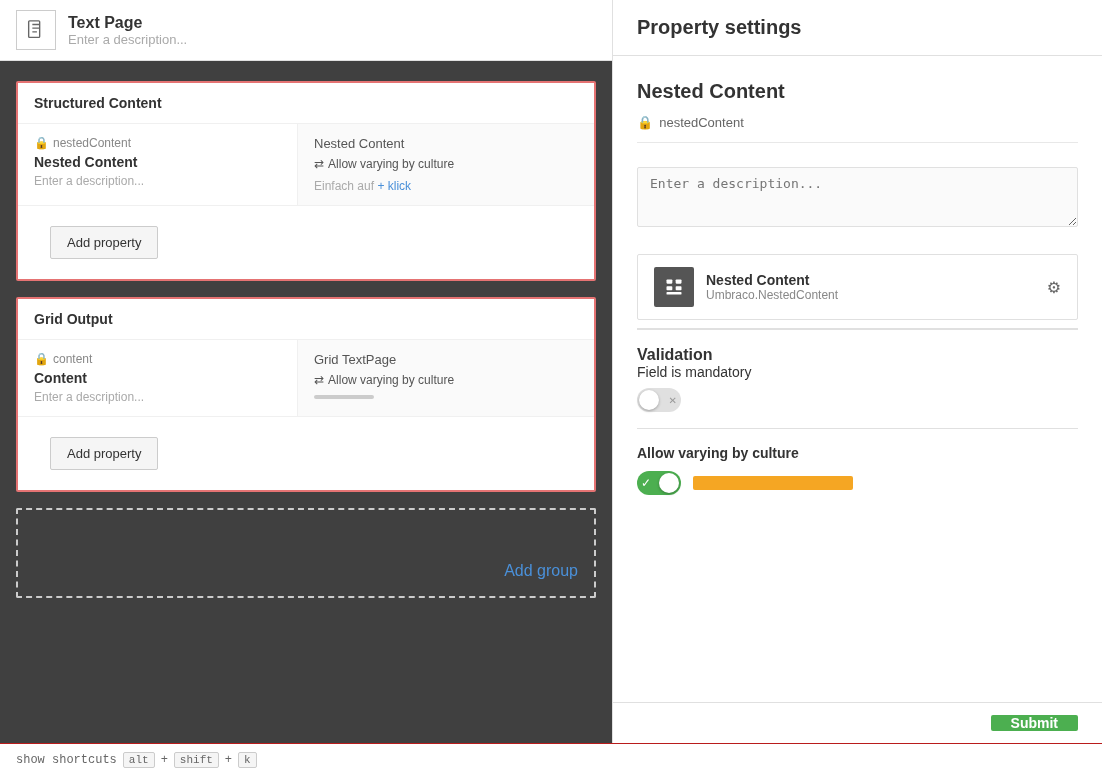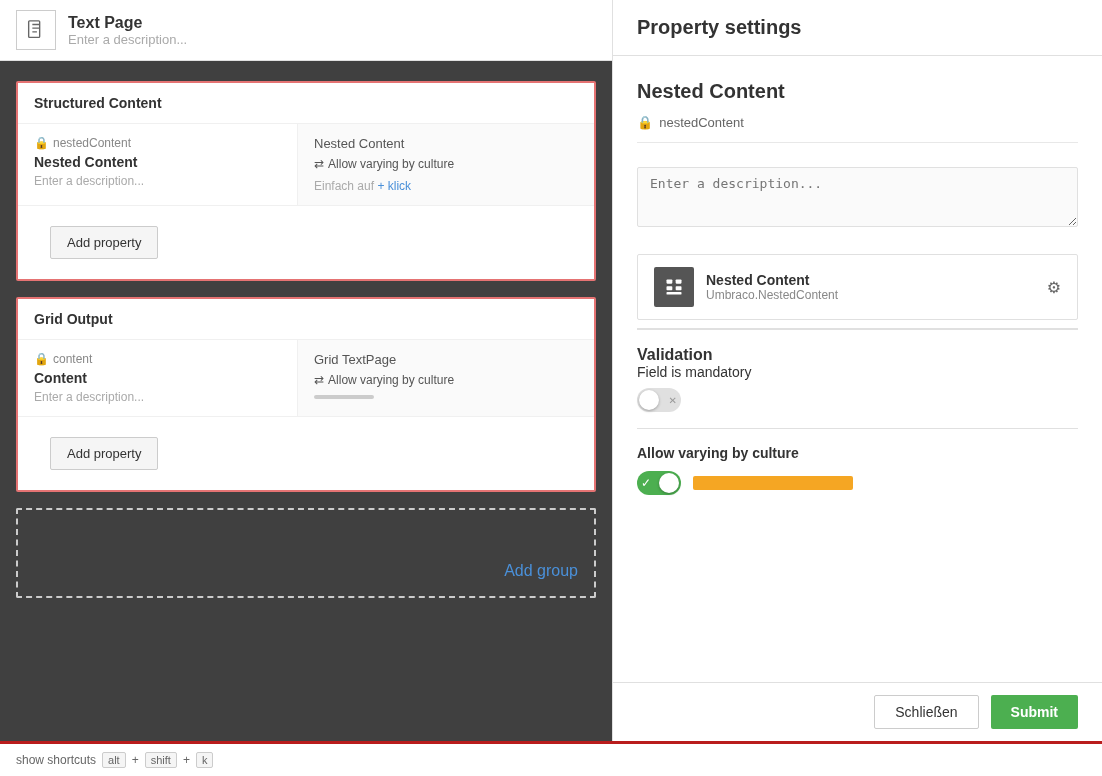--- a/index.html
+++ b/index.html
@@ -90,21 +90,21 @@
     .toggle-checkmark { position: absolute; left: 4px; color: white; font-size: 12px; }
 
     .orange-bar { height: 14px; background: #f5a623; border-radius: 2px; width: 160px; }
 
     
     .right-footer { padding: 12px 24px; border-top: 1px solid #e0e0e0; display: flex; justify-content: flex-end; gap: 12px; }
     .btn-cancel { padding: 8px 20px; background: white; border: 1px solid #ccc; border-radius: 2px; cursor: pointer; font-size: 14px; color: #333; }
     .btn-submit { padding: 0 20px; background: #4caf50; border: none; border-radius: 2px; cursor: pointer; font-size: 14px; color: white; font-weight: 600; }
 
     
-    .shortcuts-bar { background: white; border-top: 3px solid #b91c1c; padding: 8px 16px; display: flex; align-items: center; gap: 6px; font-size: 12px; color: #666; }
+    .shortcuts-bar { background: white; border-top: 1px solid #b91c1c; padding: 8px 16px; display: flex; align-items: center; gap: 6px; font-size: 12px; color: #666; font-family: Liberation Mono, monospace; }
     .shortcut-key { border: 1px solid #ccc; border-radius: 2px; padding: 1px 5px; font-size: 11px; background: #f5f5f5; }
 
     .divider { border: none; border-top: 1px solid #e8e8e8; margin: 0 0 16px 0; }
   </style>
 </head>
 <body>
 
 <div class="main-layout">
 
   <div class="left-panel">
@@ -246,21 +246,20 @@
             <span class="toggle-checkmark">✓</span>
             <div class="toggle-thumb" style="left:22px;"></div>
           </div>
           <div class="orange-bar"></div>
         </div>
       </div>
 
     </div>
 
     <div class="right-footer">
-      <button class="btn-cancel">Schließen</button>
       <button class="btn-submit">Submit</button>
     </div>
 
   </div>
 
 </div>
 
 <div class="shortcuts-bar">
   <span>show shortcuts</span>
   <span class="shortcut-key">alt</span>

